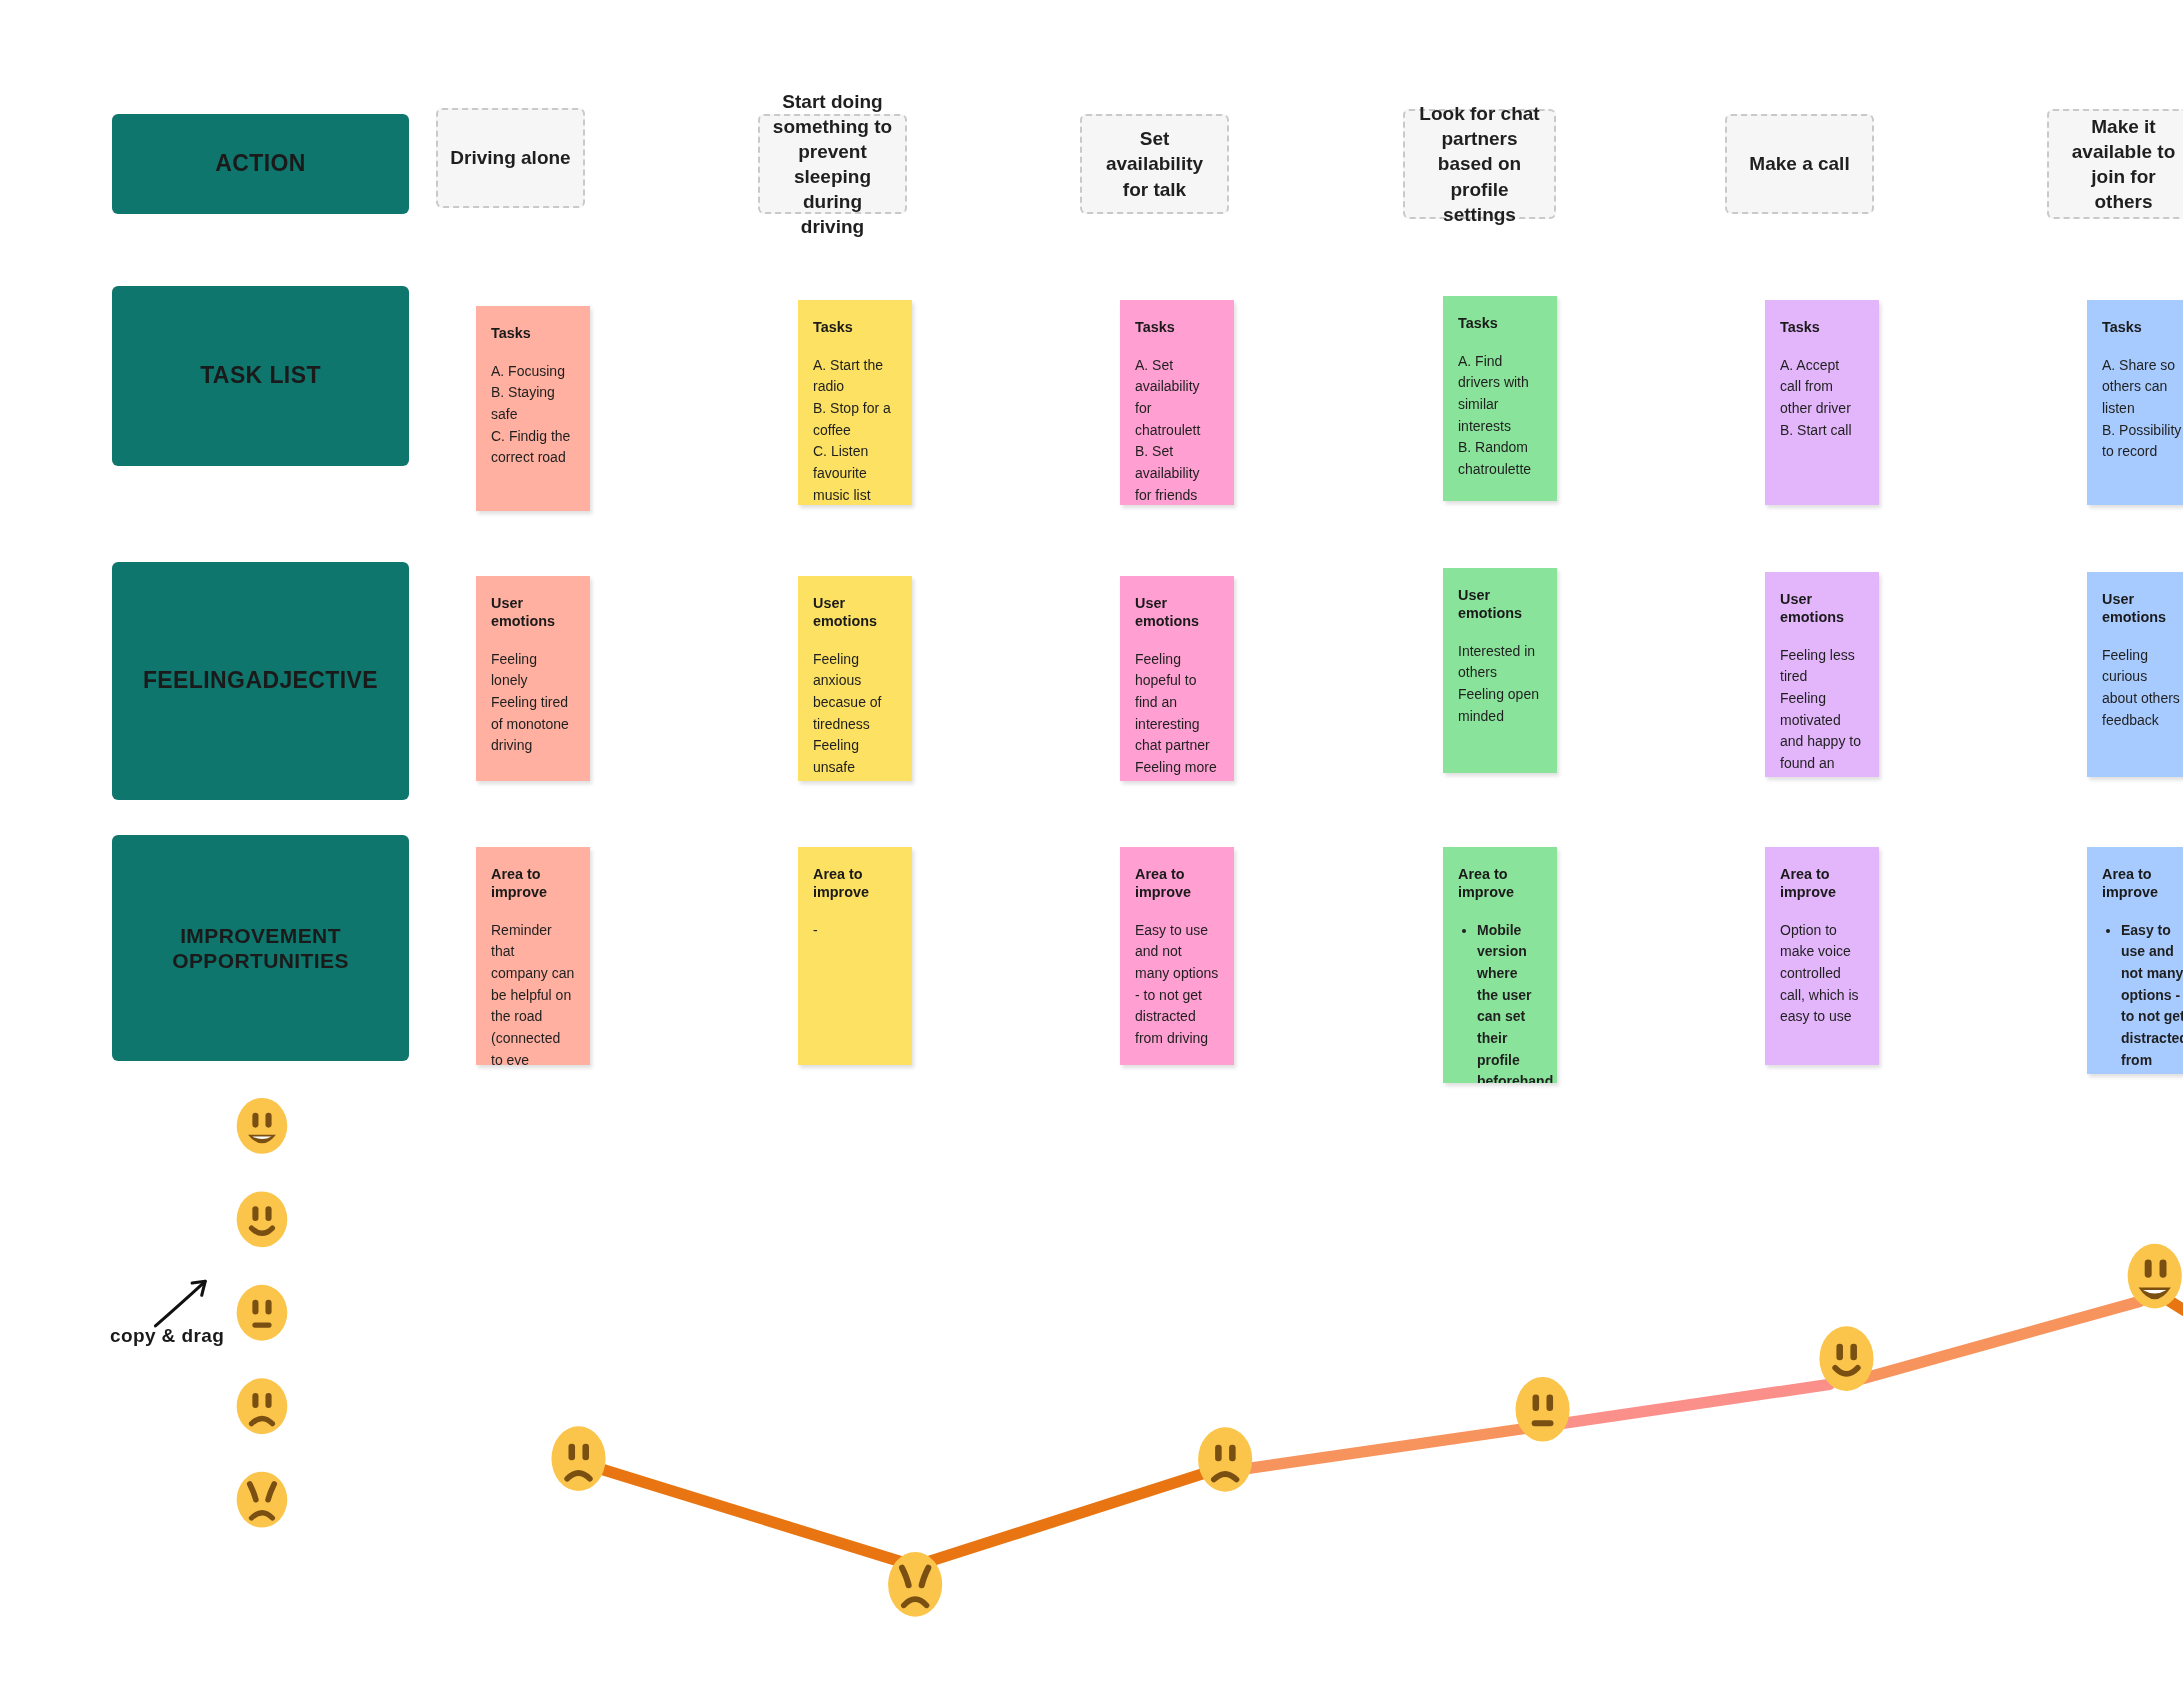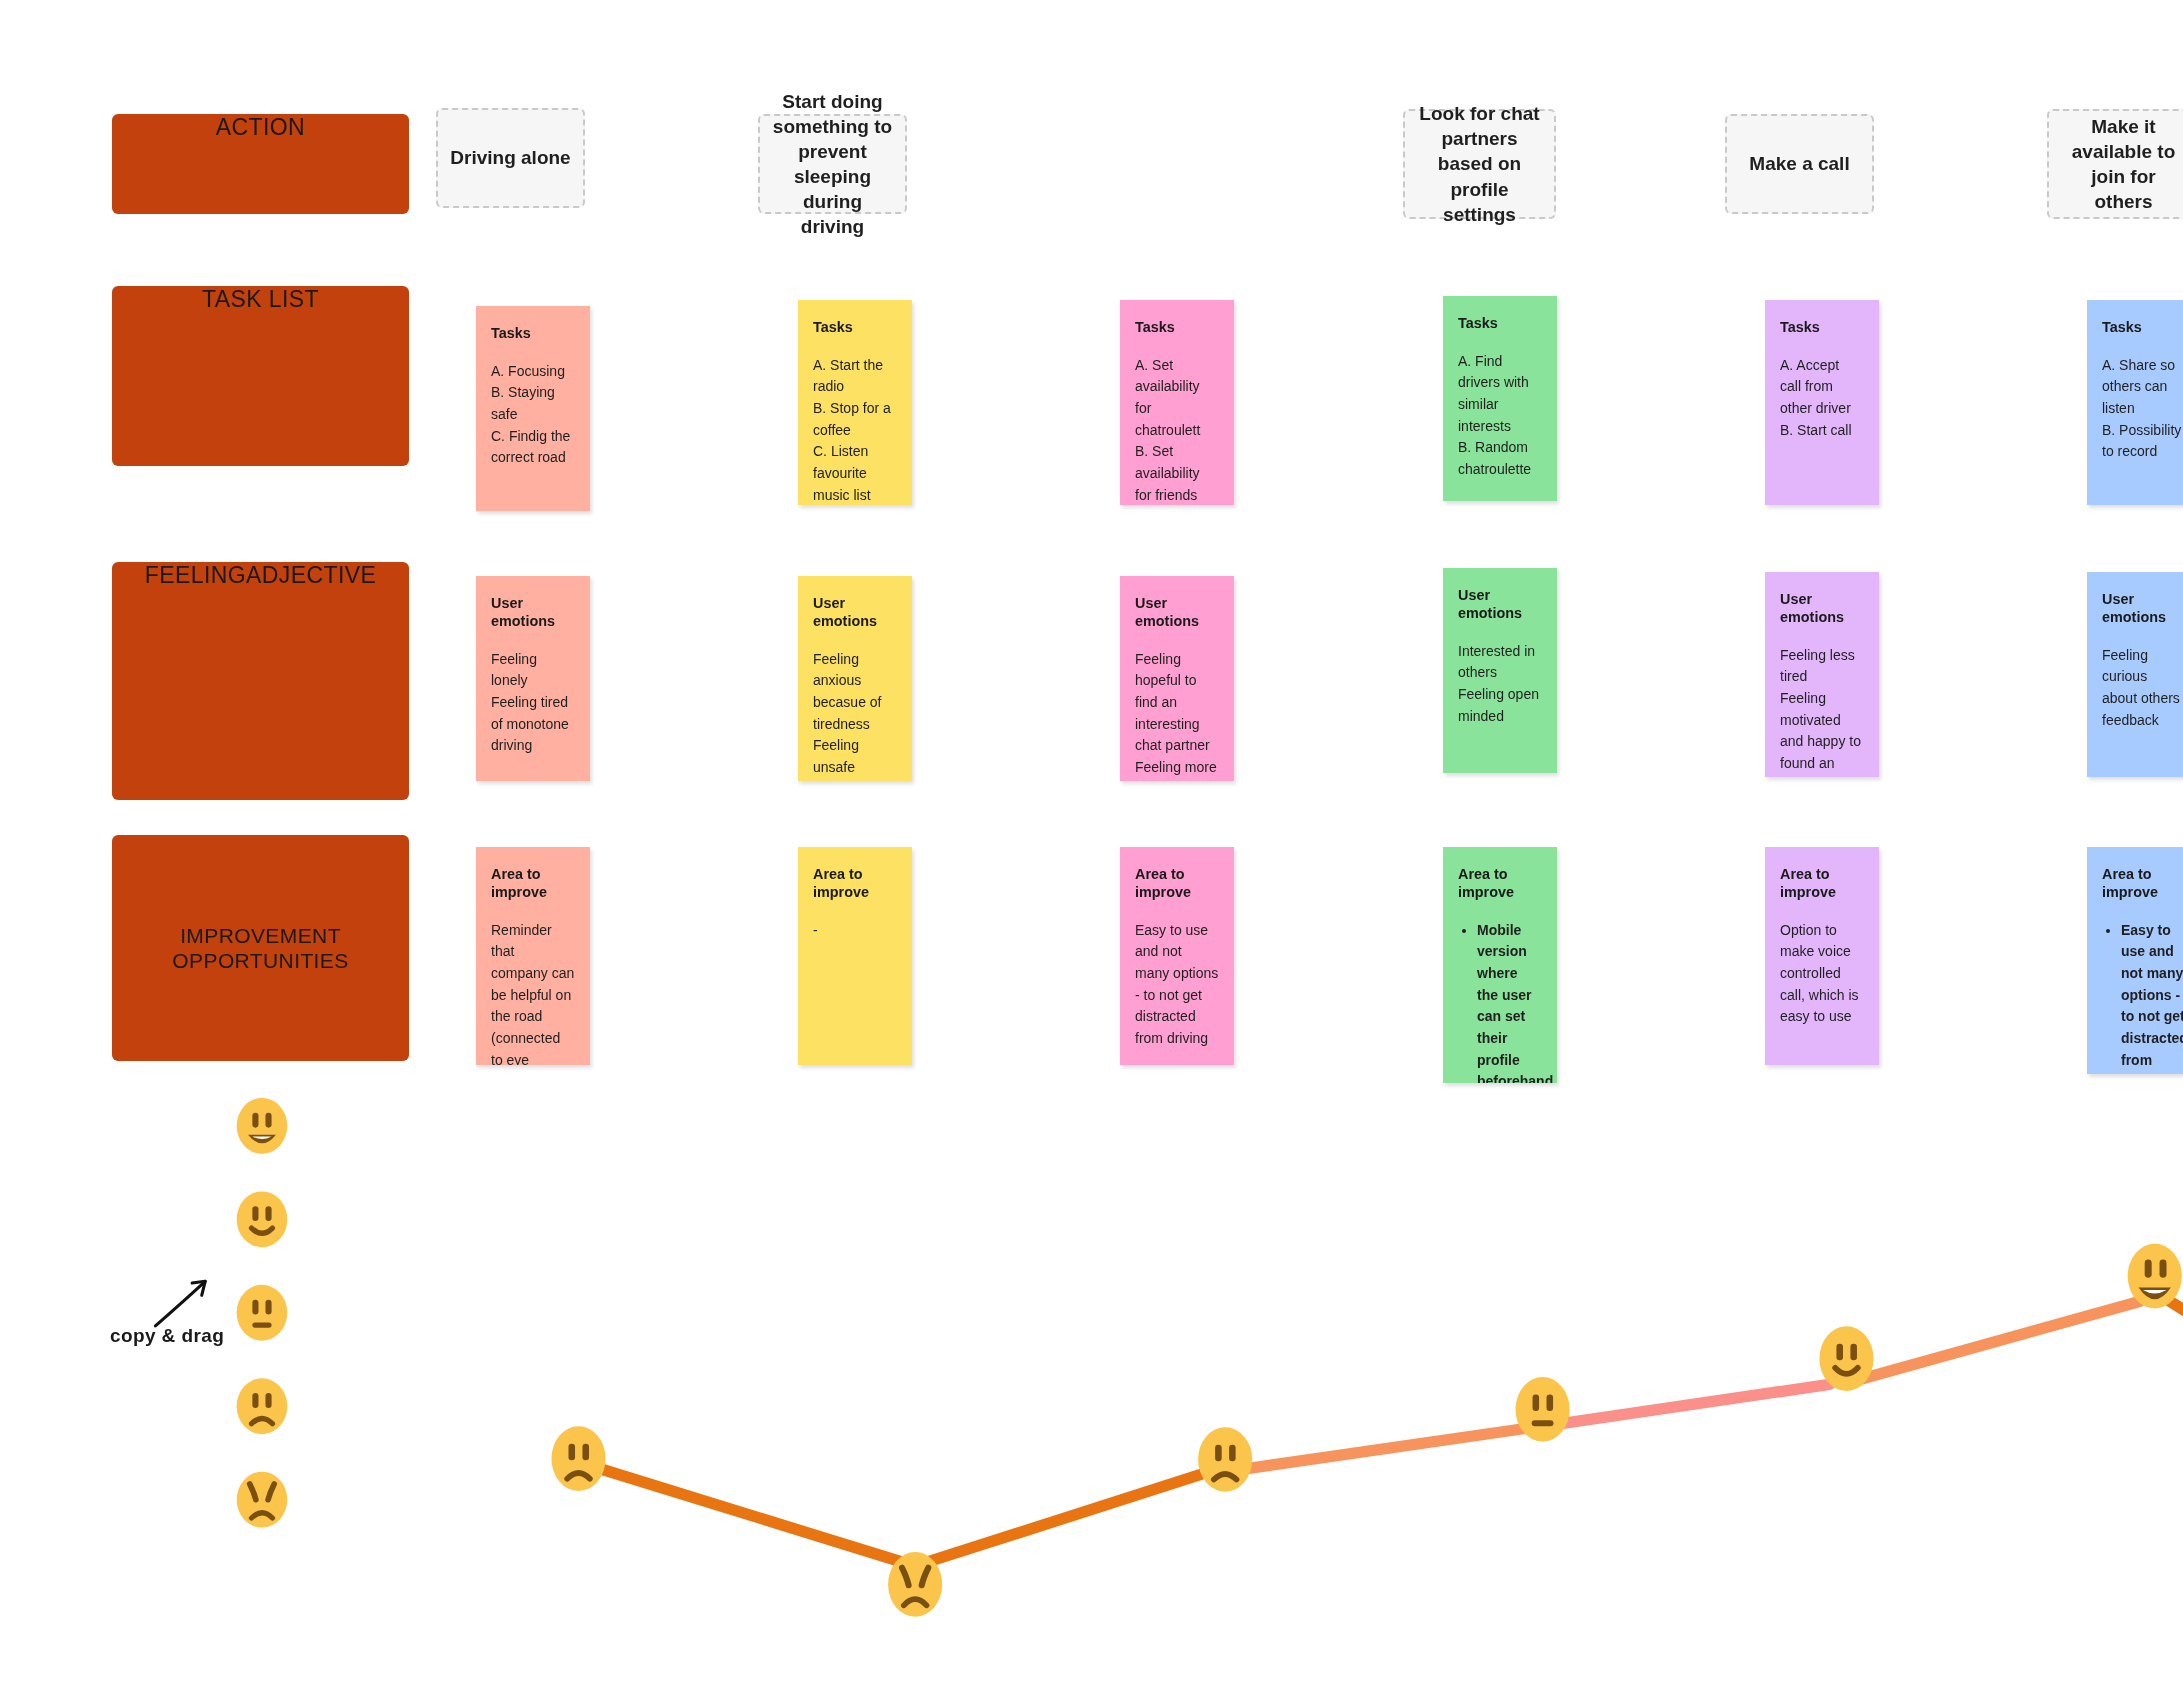--- a/index.html
+++ b/index.html
@@ -7,26 +7,26 @@
     width: 3417px; height: 1698px;
     background: #ffffff;
     font-family: "Liberation Sans", sans-serif;
     overflow: hidden;
   }
   .board { position: relative; width: 3417px; height: 1698px; }
 
   
   .rowlabel {
     position: absolute;
-    background: #c2410c;
+    background: #0f766e;
     border-radius: 6.1px;
-    display: flex; justify-content: center;
+    display: flex; align-items: center; justify-content: center;
     text-align: center;
     color: #1a1a1a;
-    font-weight: 400;
+    font-weight: 700;
     font-size: 23px;
     letter-spacing: 0.4px;
     line-height: 1.2;
     padding: 0 10.5px;
   }
 
   
   .action-card {
     position: absolute;
     background: #F6F6F6;
@@ -93,20 +93,23 @@
     <span>IMPROVEMENT</span>
     <span>OPPORTUNITIES</span>
   </div>
 
   <div class="action-card" style="left:436px; top:108px; width:149px; height:100px;">
     <span>Driving alone</span>
   </div>
   <div class="action-card" style="left:758px; top:114px; width:149px; height:100px;">
     <span>Start doing something to prevent sleeping during driving</span>
   </div>
+  <div class="action-card" style="left:1080px; top:114px; width:149px; height:100px;">
+    <span>Set availability for talk</span>
+  </div>
   <div class="action-card" style="left:1403px; top:109px; width:153px; height:110px;">
     <span>Look for chat partners based on profile settings</span>
   </div>
   <div class="action-card" style="left:1725px; top:114px; width:149px; height:100px;text-align:right;">
     <span>Make a call</span>
   </div>
   <div class="action-card" style="left:2047px; top:109px; width:153px; height:110px;">
     <span>Make it available to join for others</span>
   </div>
 

